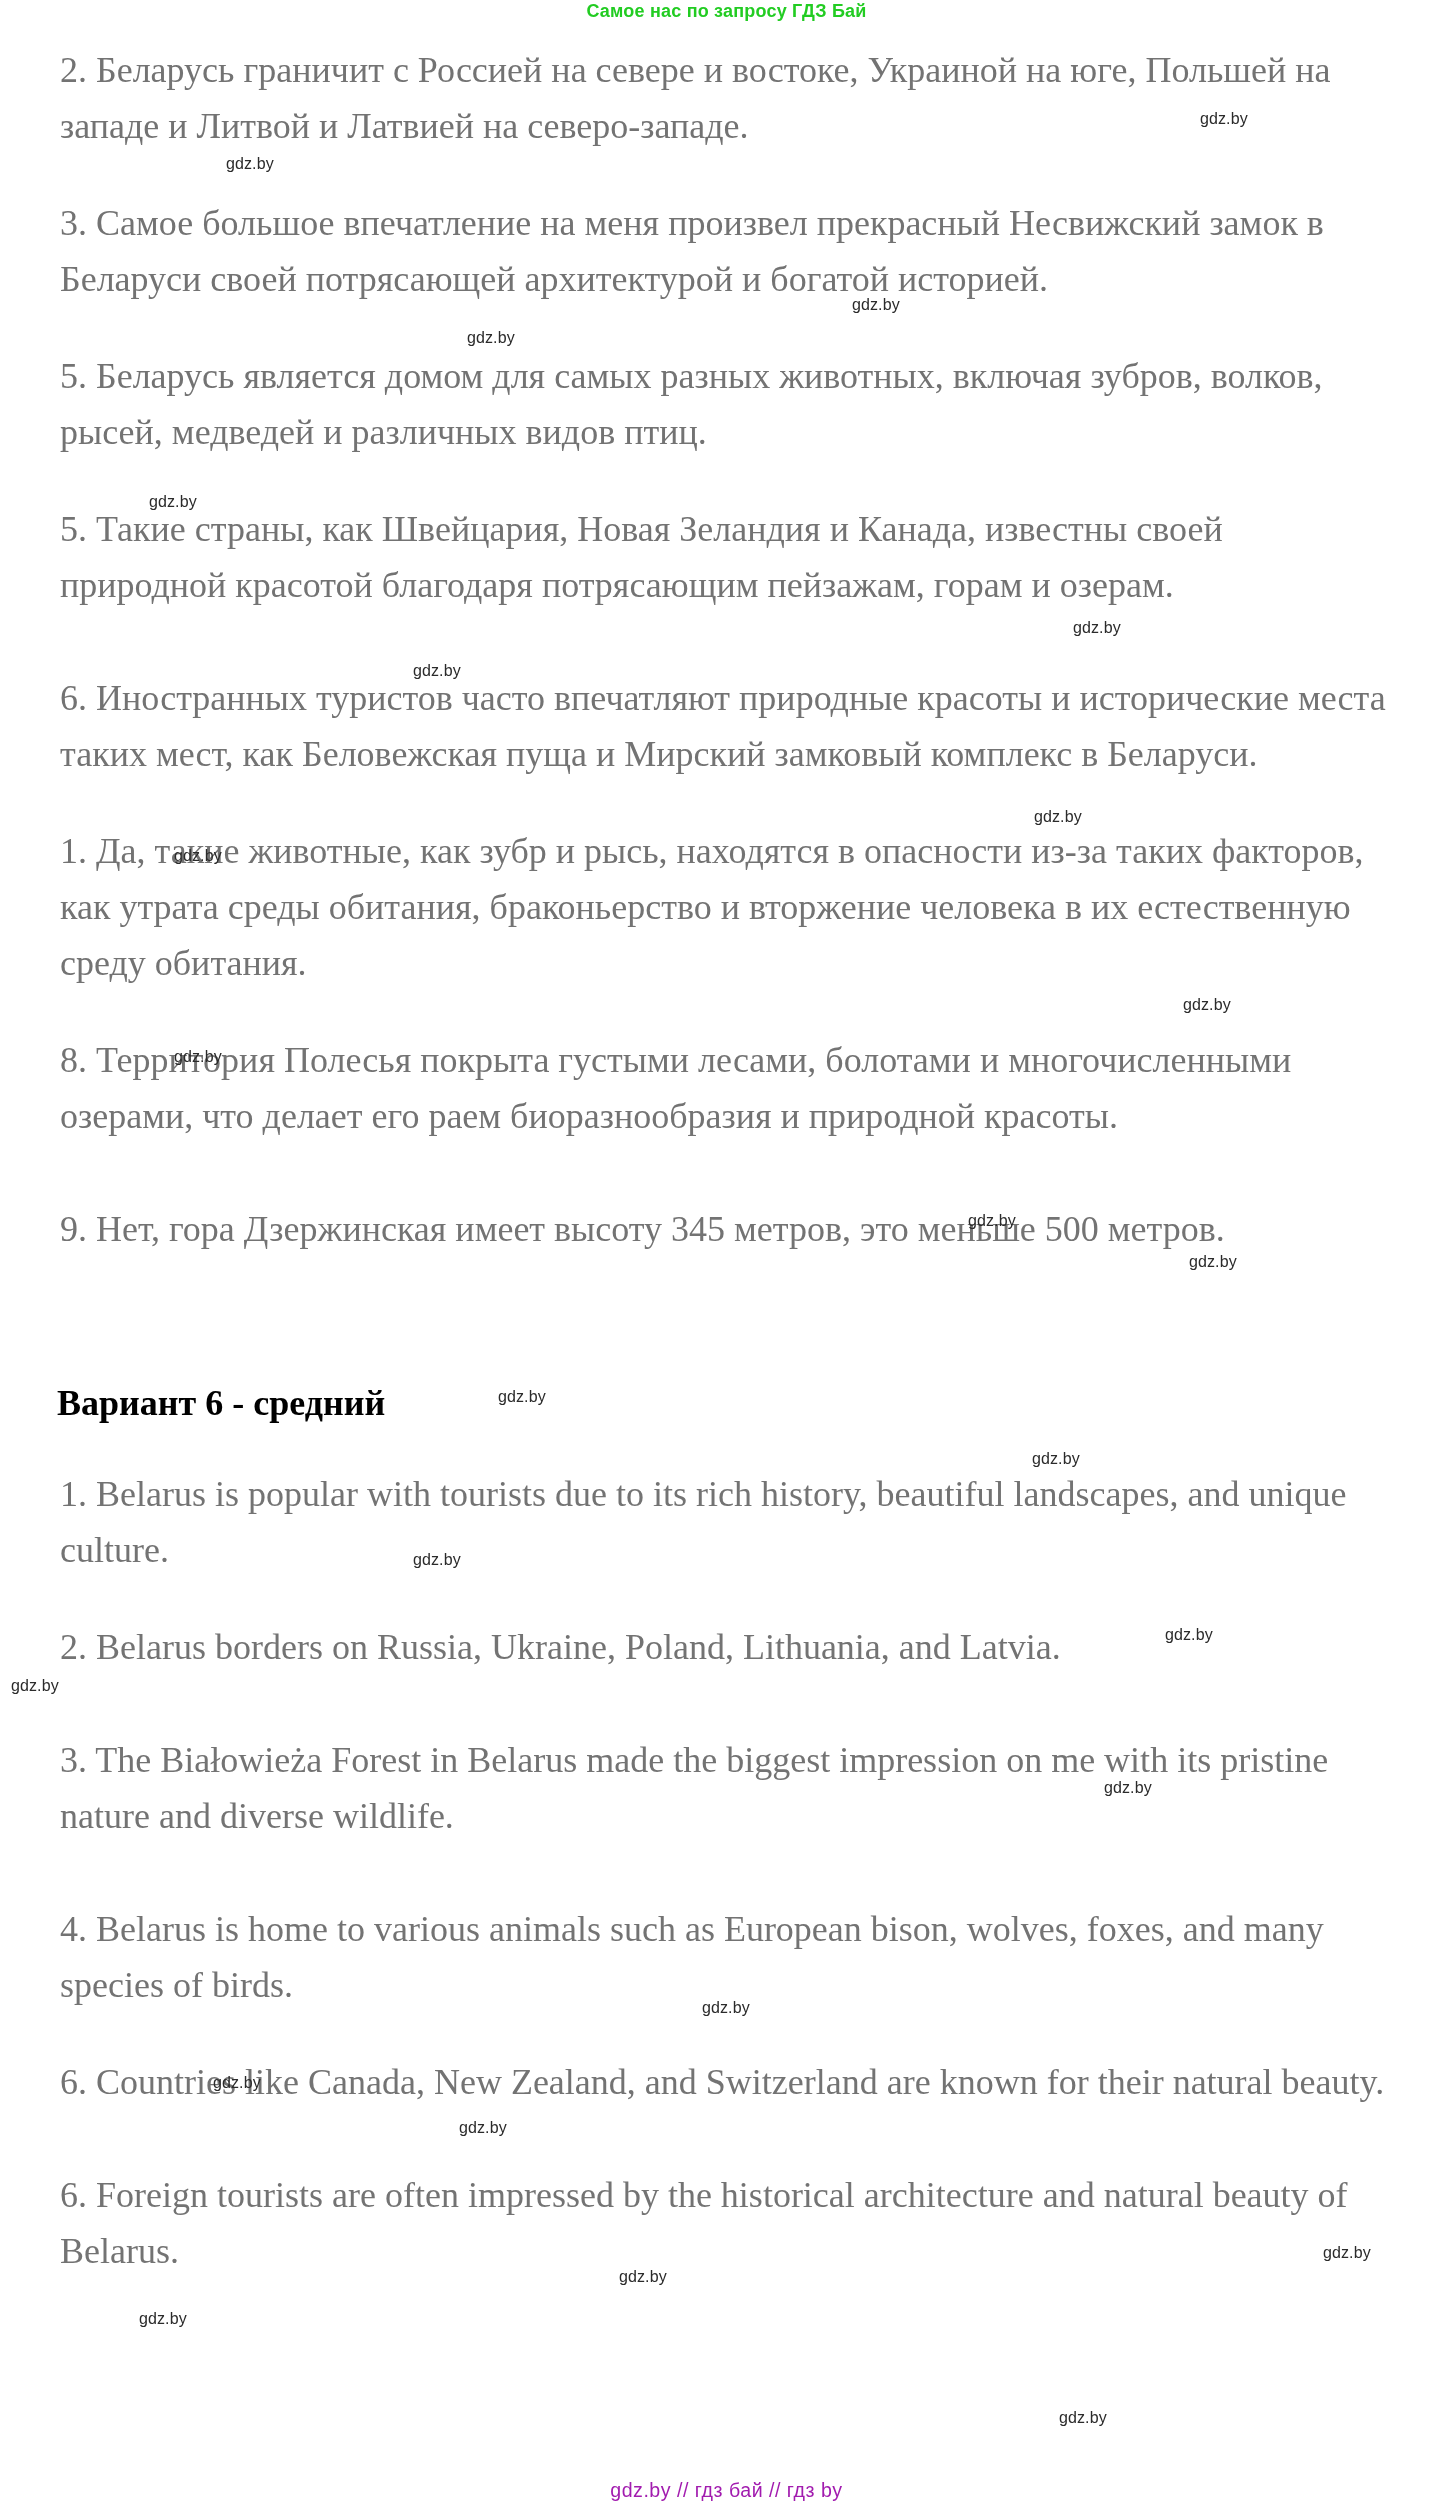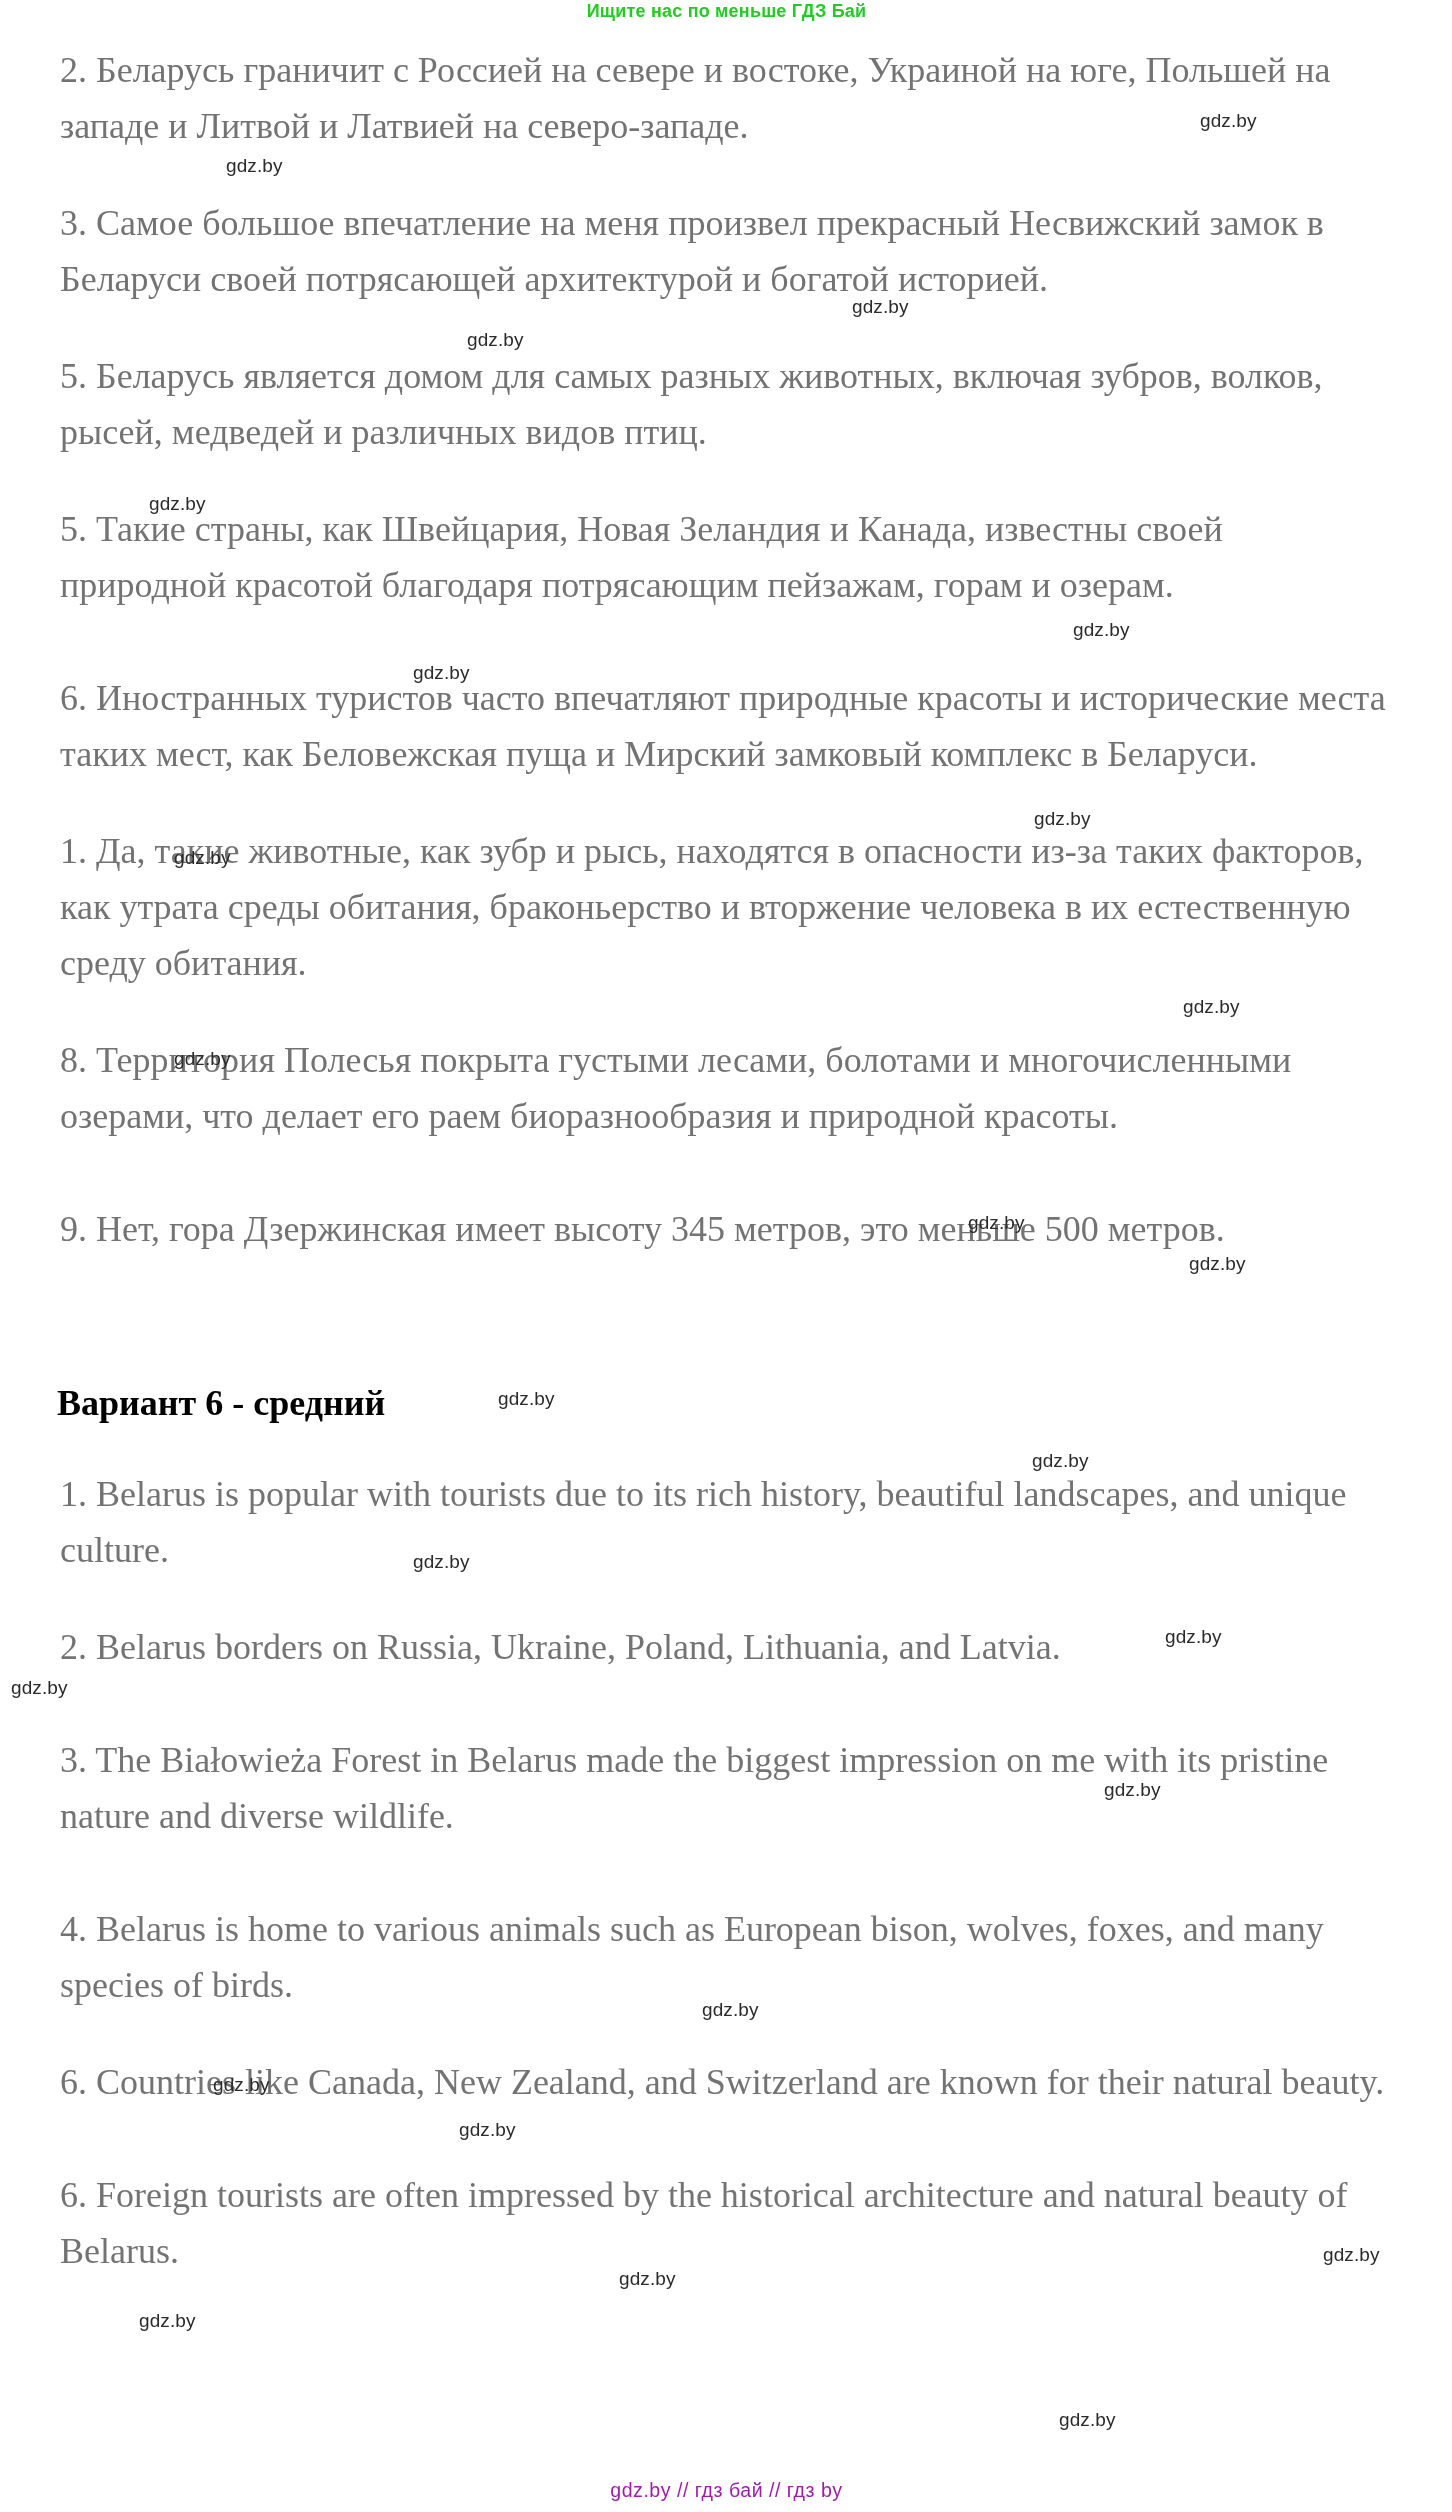--- a/index.html
+++ b/index.html
@@ -60,21 +60,21 @@
     line-height: 50px;
     font-weight: bold;
     color: #000000;
     margin: 12px;
   }
 
   
   .wm {
     position: absolute;
     font-family: "Liberation Sans", "DejaVu Sans", sans-serif;
-    font-size: 19px;
+    font-size: 16px;
     font-weight: normal;
     color: #2b2b2b;
     white-space: nowrap;
     letter-spacing: 0.1px;
   }
 
   
   .footer-link {
     position: absolute;
     left: 0;
@@ -85,21 +85,21 @@
     font-size: 19.6px;
     color: #a21caf;
     letter-spacing: 0.5px;
   }
 </style>
 </head>
 <body>
 
 <div id="page">
 
-  <div class="promo-banner">Ищите нас по меньше ГДЗ Бай</div>
+  <div class="promo-banner">Самое нас по запросу ГДЗ Бай</div>
 
   <div class="content">
 
     <p class="answer">2. Беларусь граничит с Россией на севере и востоке, Украиной на юге, Польшей на западе и Литвой и Латвией на северо-западе.</p>
     <div class="gap-sm"></div>
 
     <p class="answer">3. Самое большое впечатление на меня произвел прекрасный Несвижский замок в Беларуси своей потрясающей архитектурой и богатой историей.</p>
     <div class="gap-sm"></div>
 
     <p class="answer">5. Беларусь является домом для самых разных животных, включая зубров, волков, рысей, медведей и различных видов птиц.</p>

